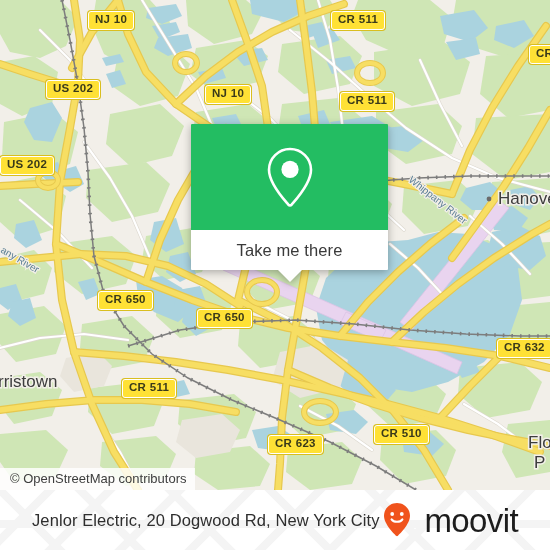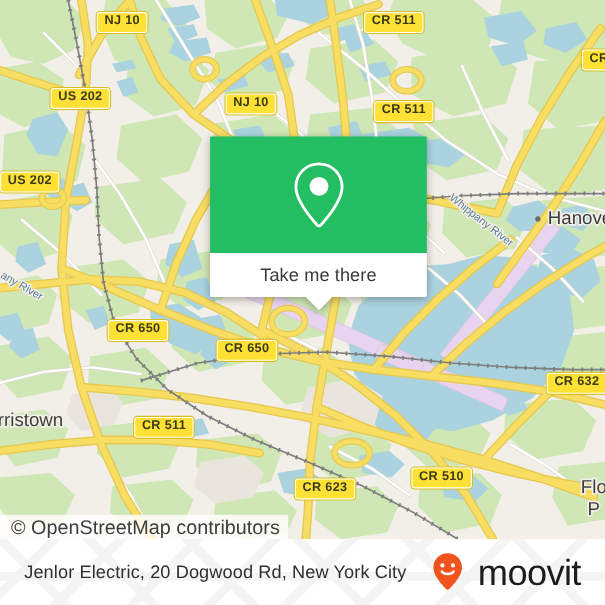--- a/index.html
+++ b/index.html
@@ -8,40 +8,40 @@
   #app{position:relative;width:550px;height:550px;overflow:hidden;background:#fff;}
 
   
   #map{position:absolute;left:0;top:0;width:550px;height:490px;overflow:hidden;
        background:#f2efe9;}
   #map svg{position:absolute;left:0;top:0;display:block;}
 
   
   #attrib{position:absolute;left:0;bottom:0;height:22px;line-height:22px;
           background:rgba(255,255,255,0.82);color:#3d3d3d;
-          font-size:18px;padding:0 8px 0 10px;white-space:nowrap;z-index:30;}
+          font-size:13px;padding:0 8px 0 10px;white-space:nowrap;z-index:30;}
 
   
   #popup{position:absolute;left:191px;top:124px;width:197px;z-index:40;
          filter:drop-shadow(0 2px 4px rgba(0,0,0,.30));}
   #popup-top{height:106px;background:#23bd62;border-radius:1px 1px 0 0;
              display:flex;align-items:center;justify-content:center;}
   #popup-bottom{height:40px;background:#fff;display:flex;align-items:center;
                 justify-content:center;position:relative;border-radius:0 0 1px 1px;}
   #popup-label{font-size:16.5px;color:#3a3a3a;letter-spacing:.1px;}
   #popup-tail{position:absolute;left:50%;transform:translateX(-50%);bottom:-12px;
               width:0;height:0;border-left:13px solid transparent;
               border-right:13px solid transparent;border-top:13px solid #fff;}
 
   
   #footer{position:absolute;left:0;top:490px;width:550px;height:60px;background:#fff;
           overflow:hidden;}
   #footer-wm{position:absolute;left:0;top:0;width:550px;height:60px;opacity:1;}
   #footer-inner{position:relative;width:550px;height:60px;display:flex;
-                align-items:center;justify-content:space-between;padding:0 22px;
+                align-items:center;justify-content:space-between;padding:0 32px;
                 box-sizing:border-box;}
   #footer-title{font-size:16.5px;color:#2e2e2e;white-space:nowrap;letter-spacing:.1px;}
   #brand{display:flex;align-items:center;gap:12px;text-align:center;}
   #brand-word{font-size:33px;color:#1c1c1c;letter-spacing:-0.6px;line-height:1;
               font-weight:400;}
 </style>
 </head>
 <body>
 
 <div id="app">

